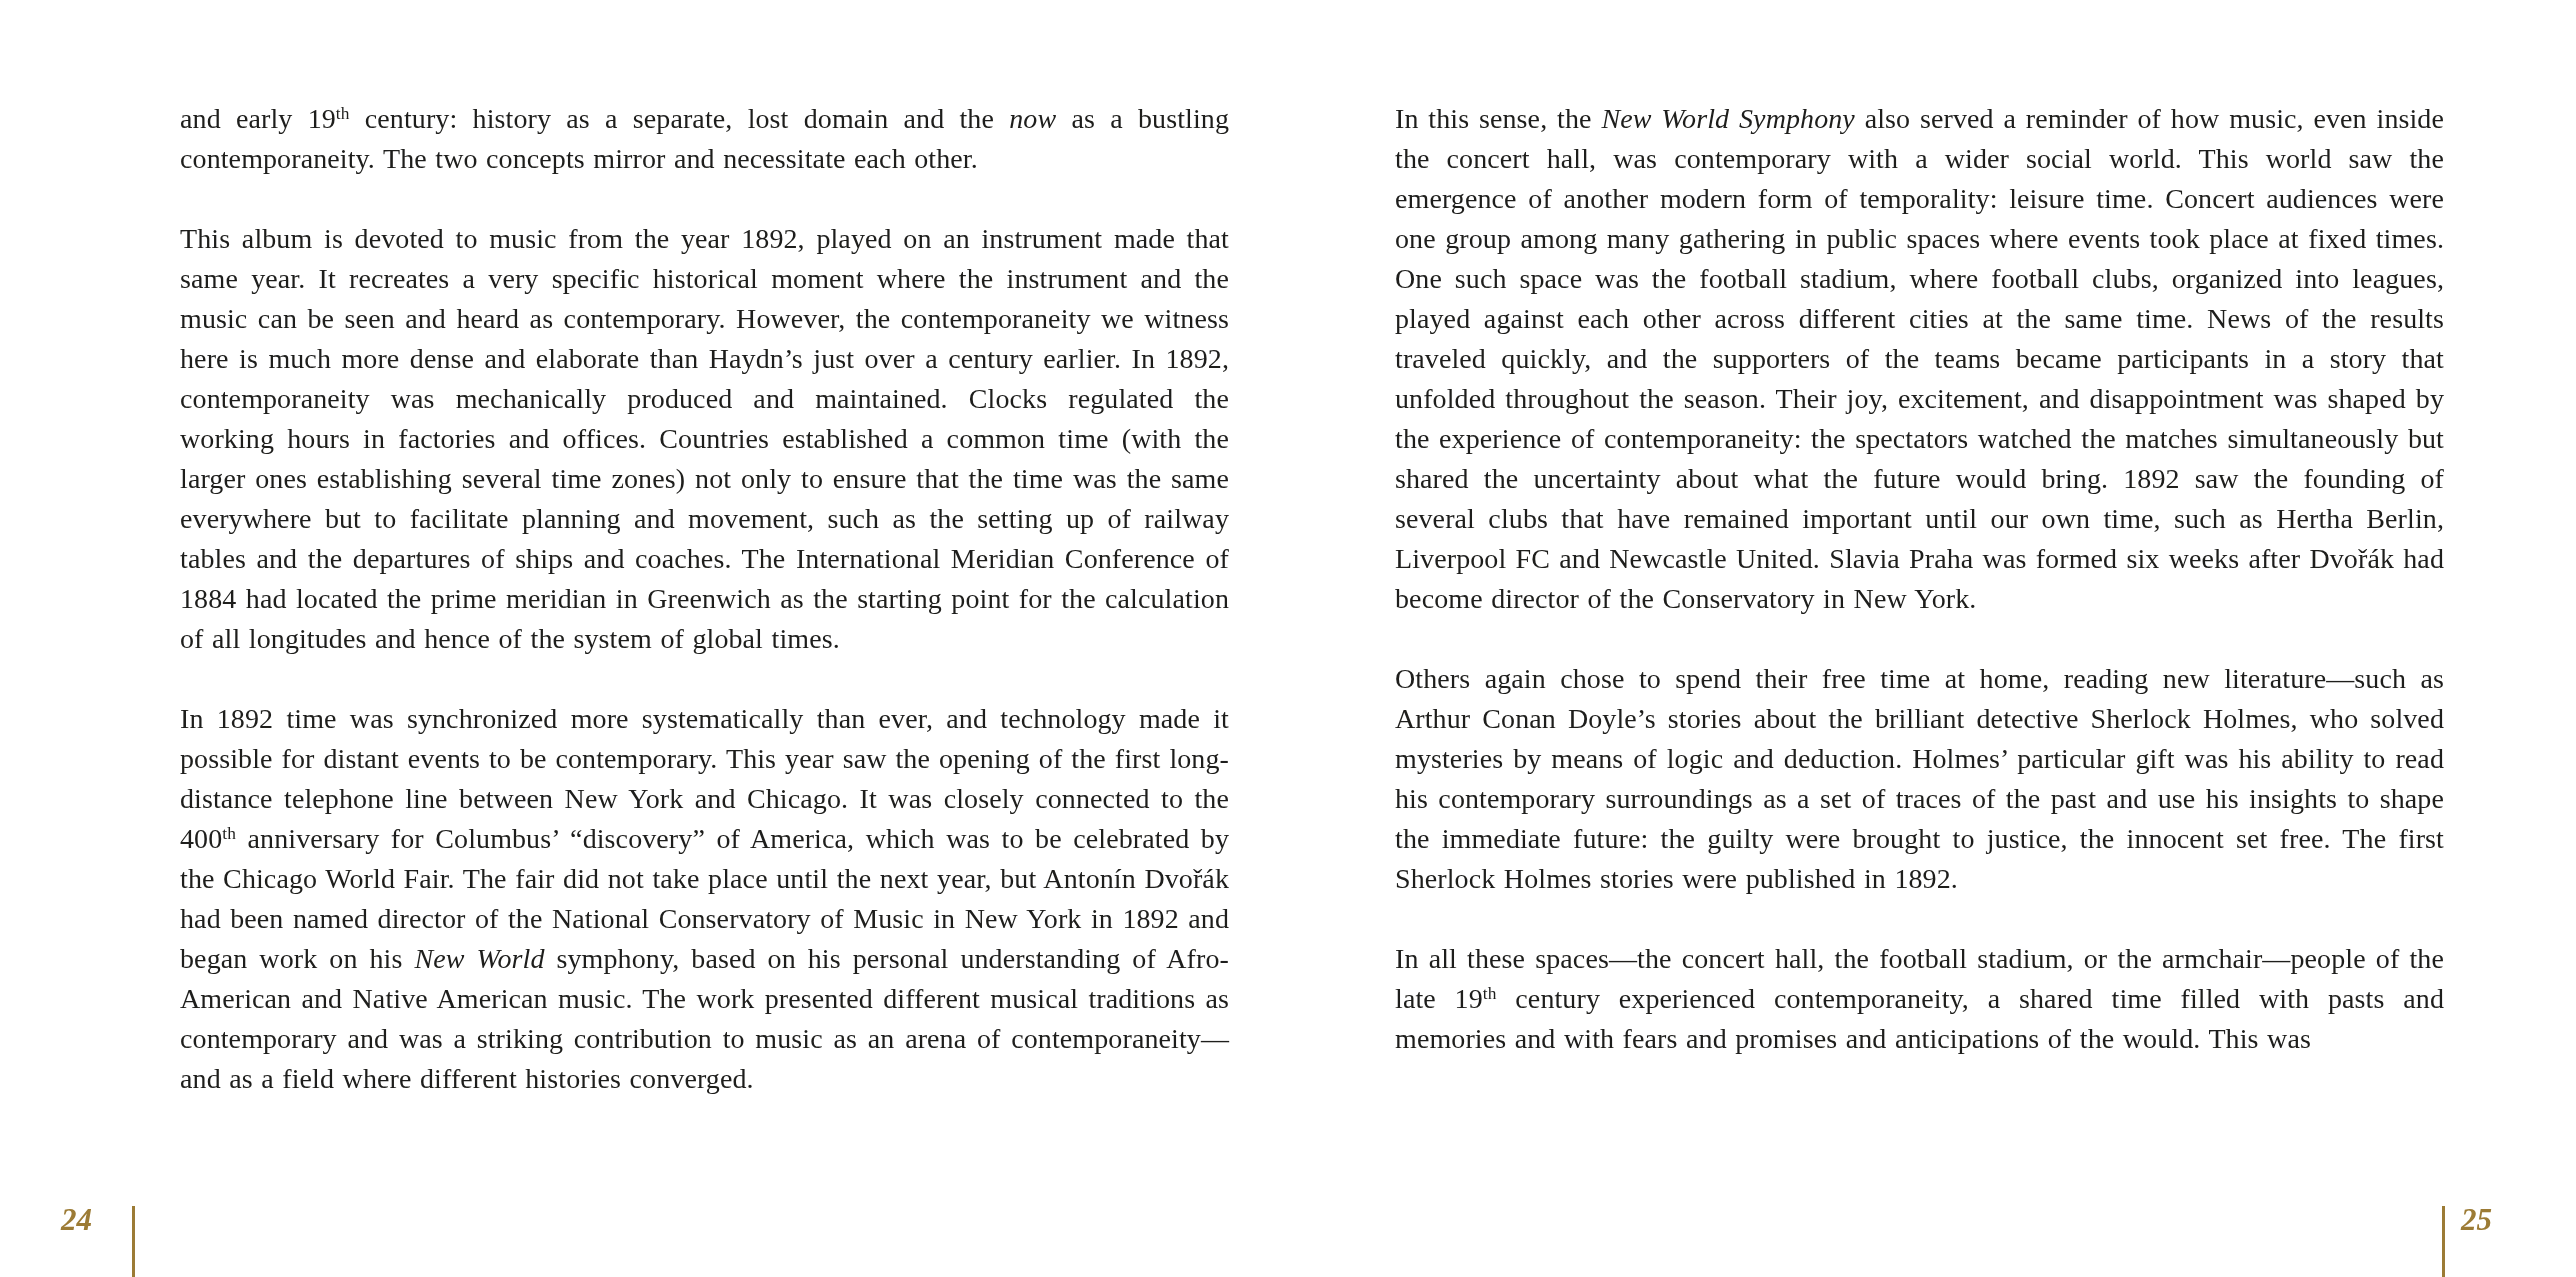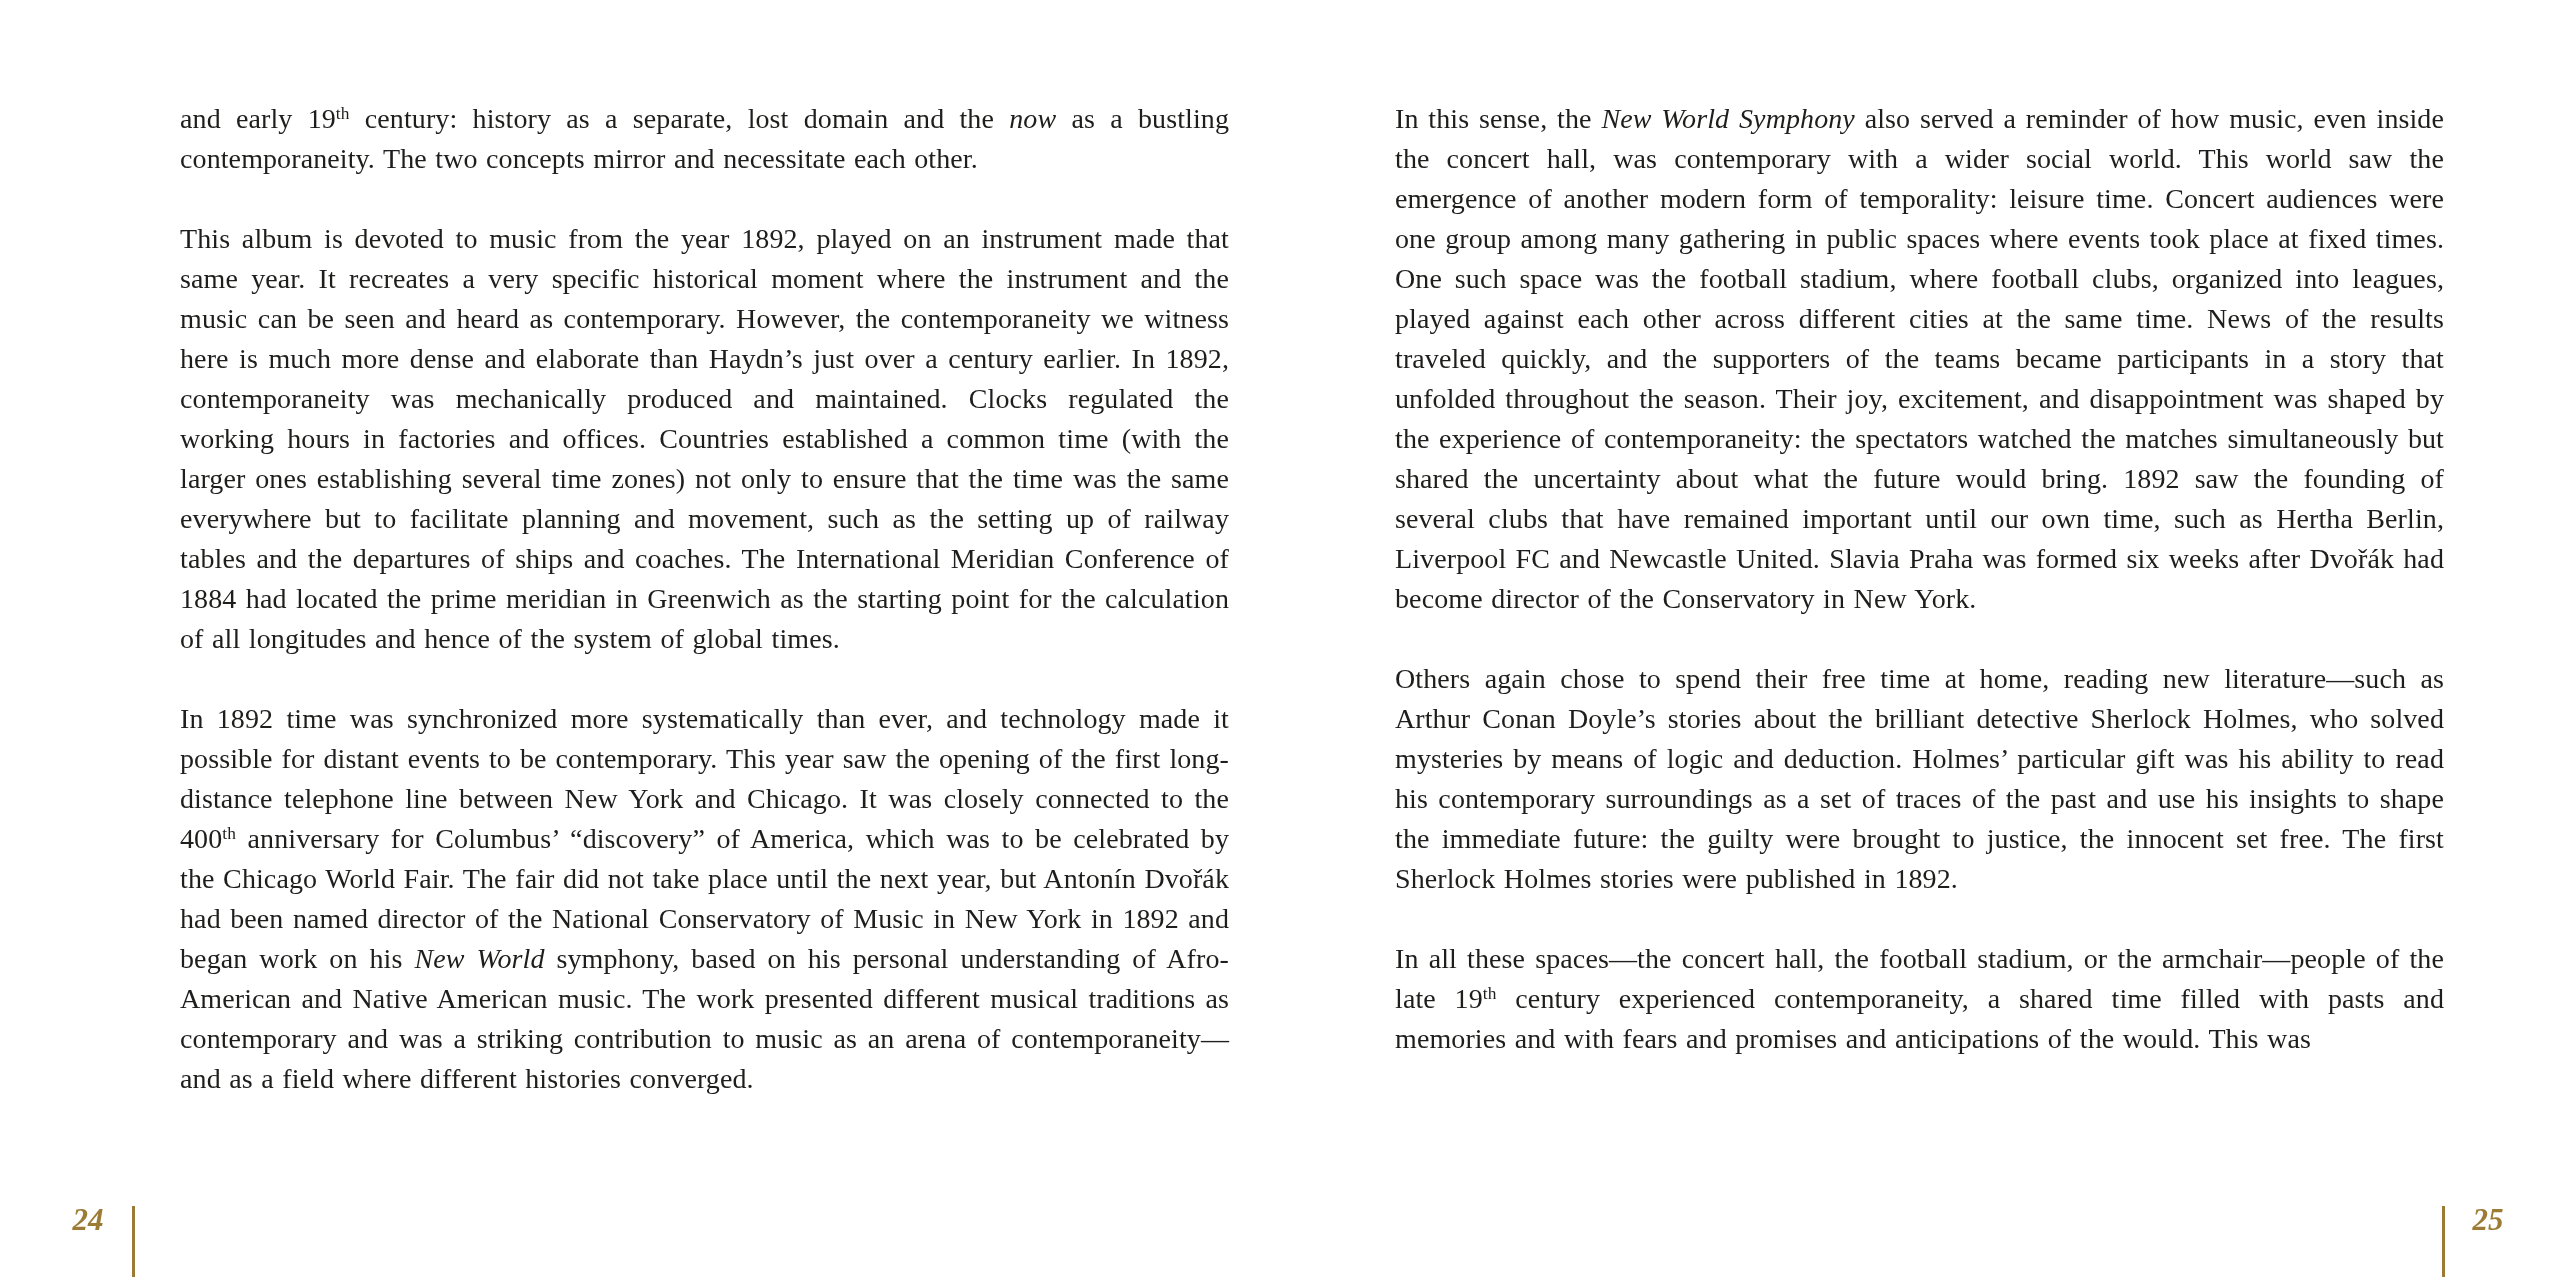--- a/index.html
+++ b/index.html
@@ -48,21 +48,20 @@
     font-size: 0.62em;
     line-height: 0;
     position: relative;
     top: -0.52em;
   }
 
   .folio-number {
     position: absolute;
     top: 1202px;
     width: 54px;
-    text-align: center;
     font-style: italic;
     font-weight: 700;
     font-size: 31px;
     color: #9c7b35;
   }
   .page-left  .folio-number { left: 61px; }
   .page-right .folio-number { left: 1173px; }
 
   .folio-rule {
     position: absolute;

